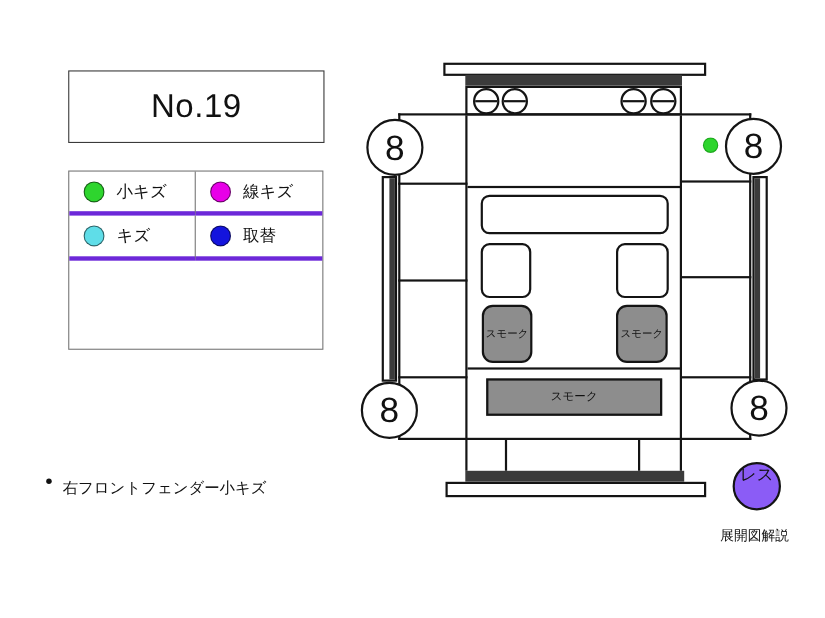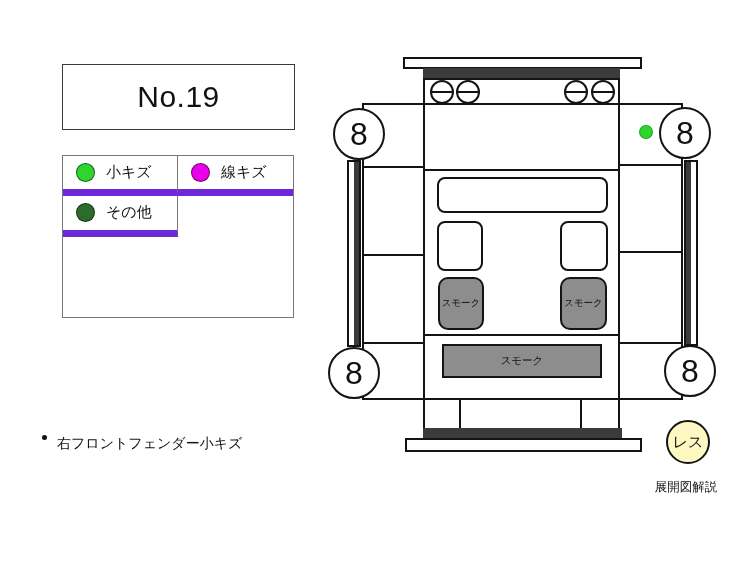--- a/index.html
+++ b/index.html
@@ -7,21 +7,21 @@
   body { font-family:"Liberation Sans","DejaVu Sans",sans-serif; color:#111; }
   .page { position:relative; width:750px; height:562px; background:#fff; overflow:hidden;padding-left:24px; }
 
   
   .no-box { position:absolute; left:62px; top:64px; width:233px; height:66px;
             border:1.5px solid #3a3a3a; display:flex; align-items:center; justify-content:center;
             font-size:30px; letter-spacing:0.5px; }
   .legend { position:absolute; left:62px; top:155px; width:232px; height:163px;
             display:grid; grid-template-columns:1fr 1fr; grid-template-rows:repeat(4,1fr);
             border:1px solid #777; background:#fff; }
-  .legend .cell { border-right:1px solid #777; border-bottom:7px solid #6d28d9;
+  .legend .cell { border-right:1px solid #777; border-bottom:4px solid #6d28d9;
                   display:flex; align-items:center; padding-left:13px; gap:11px; font-size:15px; }
   .legend .cell:nth-child(2n) { border-right:none; }
   .legend .cell:nth-child(7), .legend .cell:nth-child(8) { border-bottom:none; }
   .dot { width:19px; height:19px; border-radius:50%; border:1px solid rgba(0,0,0,0.55); flex:0 0 auto; }
   .cell.note { justify-content:center; padding-left:0; font-size:17px; }
   .heading { position:absolute; left:62px; top:350px; width:233px; text-align:center;
              font-size:18px; font-weight:bold; }
   .bullet-item { position:absolute; left:42px; top:435px; font-size:14px; display:flex; align-items:flex-start; }
   .bullet-item .bdot { width:5px; height:5px; border-radius:50%; background:#111; margin-right:10px; }
 
@@ -40,21 +40,21 @@
   .sill .fill { position:absolute; top:0; bottom:0; width:5px; background:#3b3b3b; }
   .sill-left .fill { right:0; }
   .sill-right .fill { left:0; }
   .smokebox { position:absolute; border:2px solid #141414; border-radius:10px;
               display:flex; align-items:center; justify-content:center; font-size:9.5px; color:#101010; }
   .rearwin { position:absolute; border:2px solid #141414; display:flex; align-items:center;
              justify-content:center; font-size:10.5px; color:#101010; }
   .marker { position:absolute; width:14px; height:14px; border-radius:50%;
             border:1px solid rgba(0,100,0,0.4); z-index:4; }
   .less-circle { position:absolute; left:666px; top:420px; width:44px; height:44px; border-radius:50%;
-                 border:2px solid #141414; background:#fef9c3; display:flex; align-items:center;
+                 border:2px solid #141414; background:#8b5cf6; display:flex; align-items:flex-start;
                  justify-content:center; font-size:15px; }
   .spare-label { position:absolute; left:640px; top:479px; width:92px; text-align:center; font-size:12.5px; }
 </style>
 </head>
 <body>
 
 <div class="page">
 
   <div class="no-box">
     <span>No.19</span>
@@ -63,22 +63,26 @@
   <div class="legend">
     <div class="cell">
       <span class="dot" style="background-color: rgb(46, 213, 46);"></span>
       <span>小キズ</span>
     </div>
     <div class="cell">
       <span class="dot" style="background-color: rgb(232, 0, 232);"></span>
       <span>線キズ</span>
     </div>
     <div class="cell">
-      <span class="dot" style="background-color: rgb(45, 107, 45);"></span>
-      <span>その他</span>
+      <span class="dot" style="background-color: rgb(95, 221, 232);"></span>
+      <span>キズ</span>
+    </div>
+    <div class="cell">
+      <span class="dot" style="background-color: rgb(20, 20, 221);"></span>
+      <span>取替</span>
     </div>
   </div>
 
 
   <div class="bullet-item">
     <span class="bdot"></span>
     <span>右フロントフェンダー小キズ</span>
   </div>
 
   <div class="box" style="left:403px; top:57px; width:239px; height:12px;"></div>

